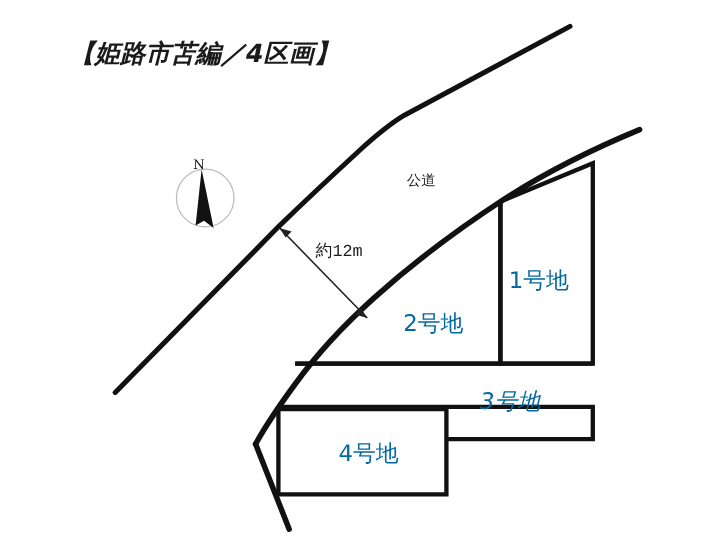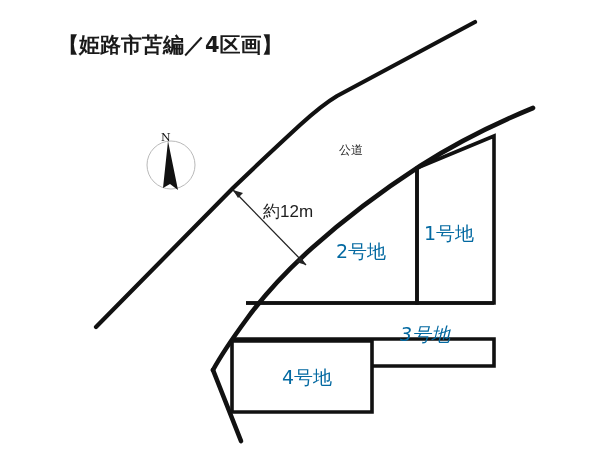--- a/index.html
+++ b/index.html
@@ -24,49 +24,50 @@
   .map-title {
     position: absolute;
     left: 58px;
     top: 31px;
     font-size: 21px;
     font-weight: bold;
     letter-spacing: 0px;
     color: #1a1a1a;
     white-space: nowrap;
     font-family: "DejaVu Sans", "Liberation Sans", sans-serif;
+    font-style: italic;
   }
   .lot-label {
     position: absolute;
     font-size: 19px;
     color: #0369a1;
     white-space: nowrap;
     font-family: "DejaVu Sans", "Liberation Sans", sans-serif;
   }
   .lot-label-1 { left: 424px; top: 221px; }
-  .lot-label-2 { left: 336px; top: 239px; }
+  .lot-label-2 { left: 336px; top: 257px; }
   .lot-label-3 { left: 400px; top: 322px; font-style: italic; }
   .lot-label-4 { left: 282px; top: 365px; }
   .road-label {
     position: absolute;
     left: 339px;
     top: 142px;
     font-size: 12px;
     color: #1d1d1d;
     white-space: nowrap;
     font-family: Liberation Mono, monospace;
   }
   .dim-label {
     position: absolute;
     left: 263px;
     top: 200px;
-    font-size: 17px;
+    font-size: 14px;
     color: #1d1d1d;
     white-space: nowrap;
-    font-family: Liberation Sans, sans-serif;
+    font-family: Liberation Mono, monospace;
   }
   .compass-n {
     position: absolute;
     left: 161px;
     top: 131px;
     font-size: 11px;
     color: #111111;
     font-family: "DejaVu Serif", "Liberation Serif", serif;
   }
 </style>

